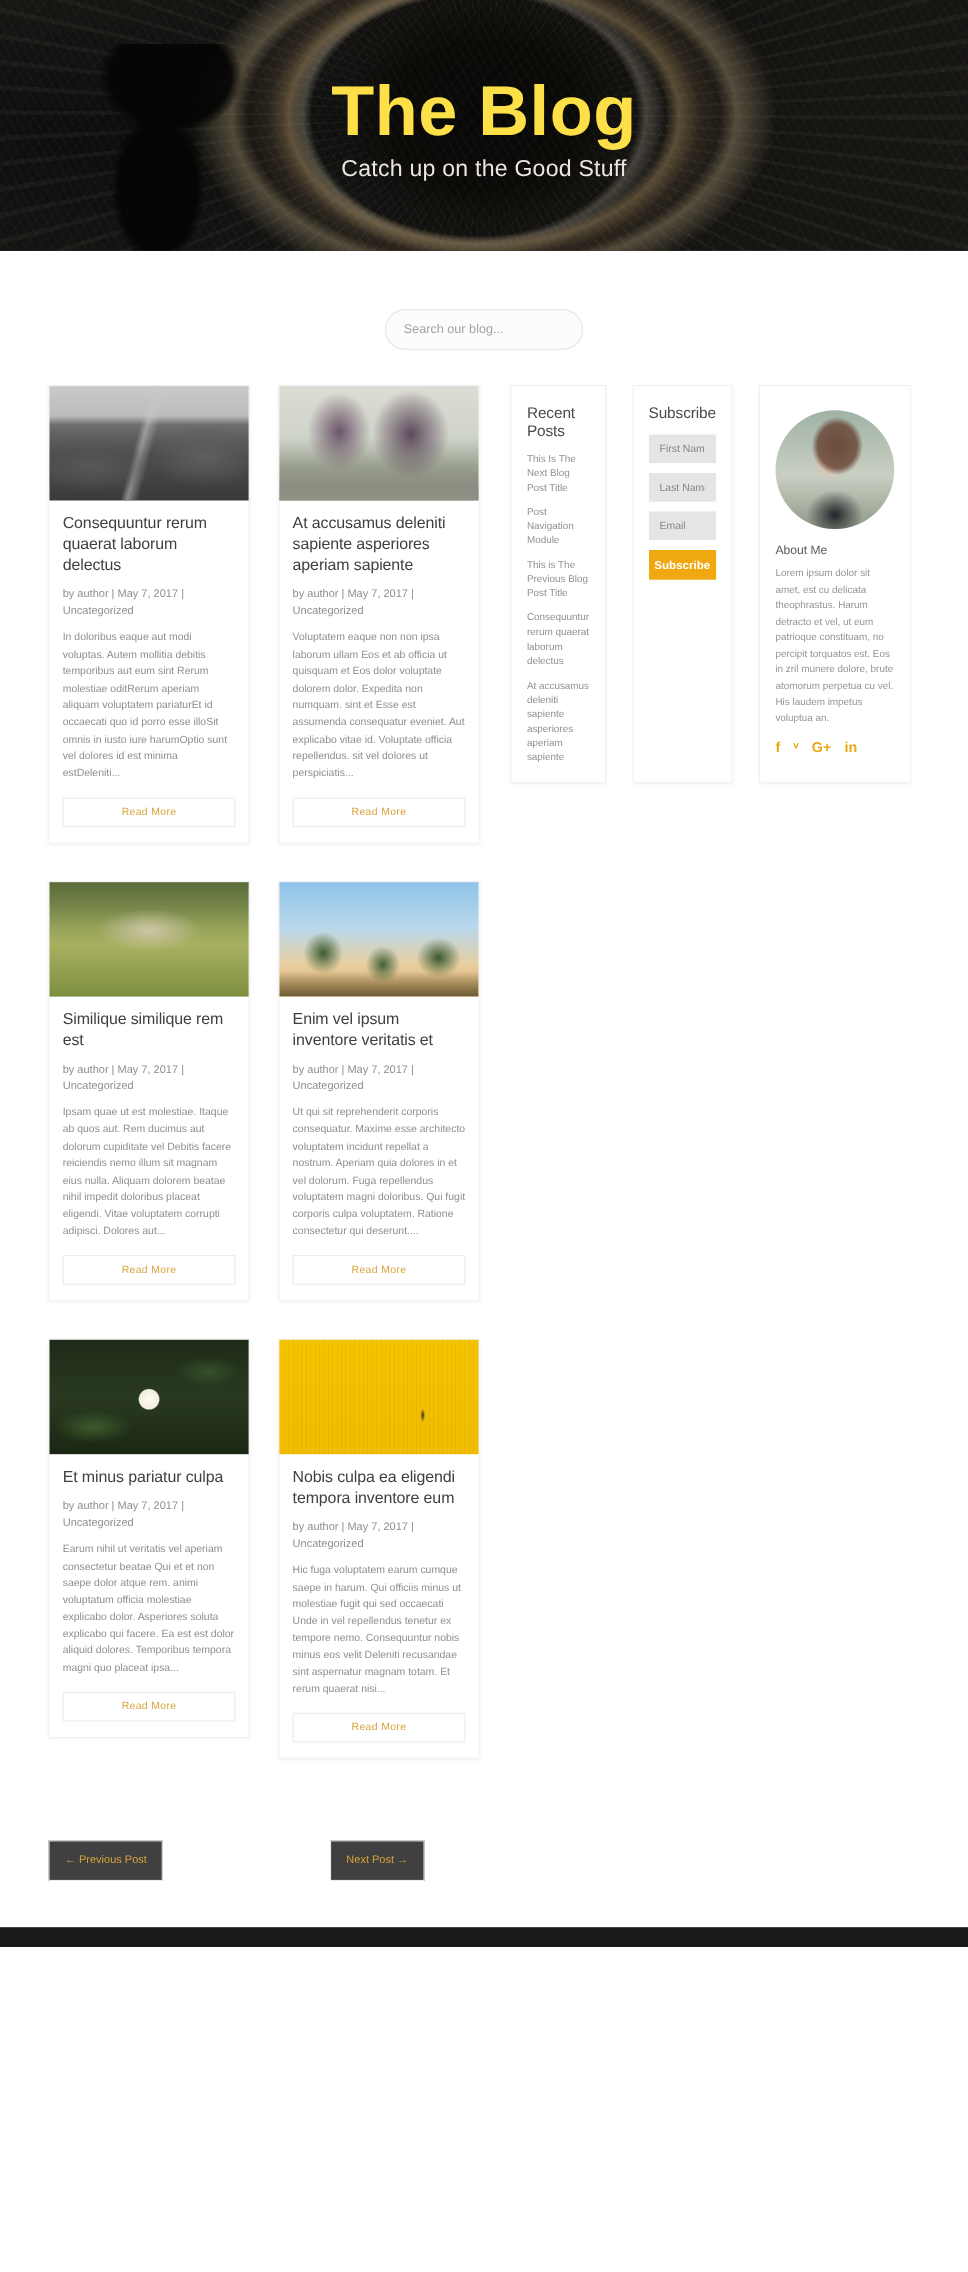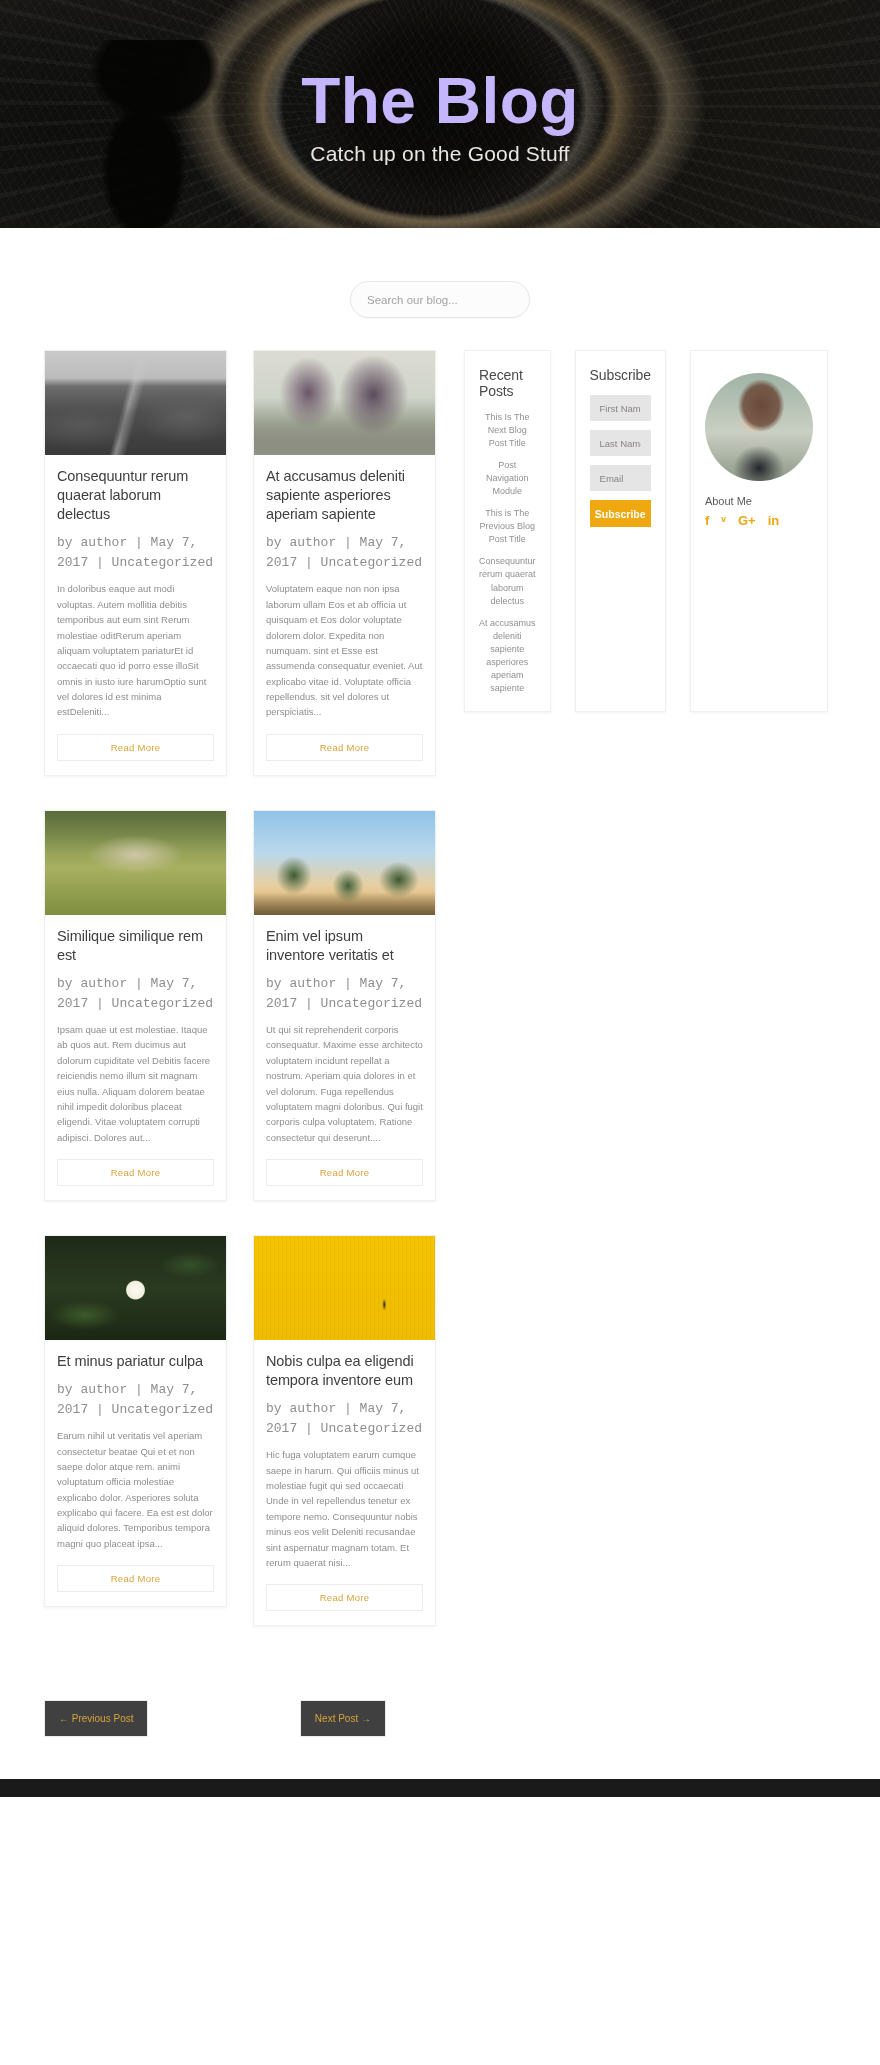--- a/index.html
+++ b/index.html
@@ -26,21 +26,21 @@
   .hero-inner {
     position: relative;
     height: 100%;
     display: flex;
     flex-direction: column;
     align-items: center;
     justify-content: center;
     padding-top: 6px;
   }
   .hero-title {
-    color: #c4b5fd;
+    color: #fde047;
     font-size: 64px;
     font-weight: 700;
     letter-spacing: 0.5px;
     line-height: 1.05;
     text-align: center;
     font-family: "Liberation Sans", sans-serif;
   }
   .hero-sub {
     color: #e9e6e2;
     font-size: 21px;
@@ -111,25 +111,24 @@
   .card-body { padding: 12px 12px 14px 12px; }
   .card-title {
     font-size: 14.5px;
     line-height: 1.32;
     color: #3f3f3f;
     font-weight: 400;
     margin-bottom: 9px;
     letter-spacing: -0.1px;
   }
   .card-meta {
-    font-size: 13px;
+    font-size: 10px;
     color: #8e8e8e;
     line-height: 1.5;
     margin-bottom: 9px;
-    font-family: Liberation Mono, monospace;
   }
   .card-excerpt {
     font-size: 9.5px;
     color: #8e8e8e;
     line-height: 1.62;
     margin-bottom: 14px;
   }
   .read-more {
     display: block;
     width: 100%;
@@ -152,21 +151,21 @@
     box-shadow: 0 1px 3px rgba(0,0,0,0.06);
     padding: 16px 14px 16px 14px;
   }
   .widget-title {
     font-size: 14px;
     color: #4a4a4a;
     font-weight: 400;
     margin-bottom: 12px;
     letter-spacing: -0.1px;
   }
-  .recent-list { list-style: none; text-align: center; }
+  .recent-list { list-style: none; }
   .recent-list li {
     font-size: 9px;
     color: #909090;
     line-height: 1.45;
     margin-bottom: 9px;
     cursor: pointer;
   }
   .recent-list li:last-child { margin-bottom: 0; }
 
   .sub-field {
@@ -451,20 +450,21 @@
         <div class="widget-title">Subscribe</div>
         <input class="sub-field" type="text" placeholder="First Name" style="">
         <input class="sub-field" type="text" placeholder="Last Name" style="">
         <input class="sub-field" type="text" placeholder="Email" style="">
         <button class="sub-btn">Subscribe</button>
       </div>
 
       <div class="widget">
         <div class="about-photo img-portrait"></div>
         <div class="about-title">About Me</div>
+        <div class="about-text">Lorem ipsum dolor sit amet, est cu delicata theophrastus. Harum detracto et vel, ut eum patrioque constituam, no percipit torquatos est. Eos in zril munere dolore, brute atomorum perpetua cu vel. His laudem impetus voluptua an.</div>
         <div class="socials">
           <span>f</span>
           <span>ᵛ</span>
           <span>G+</span>
           <span>in</span>
         </div>
       </div>
 
     </div>
   </div>

